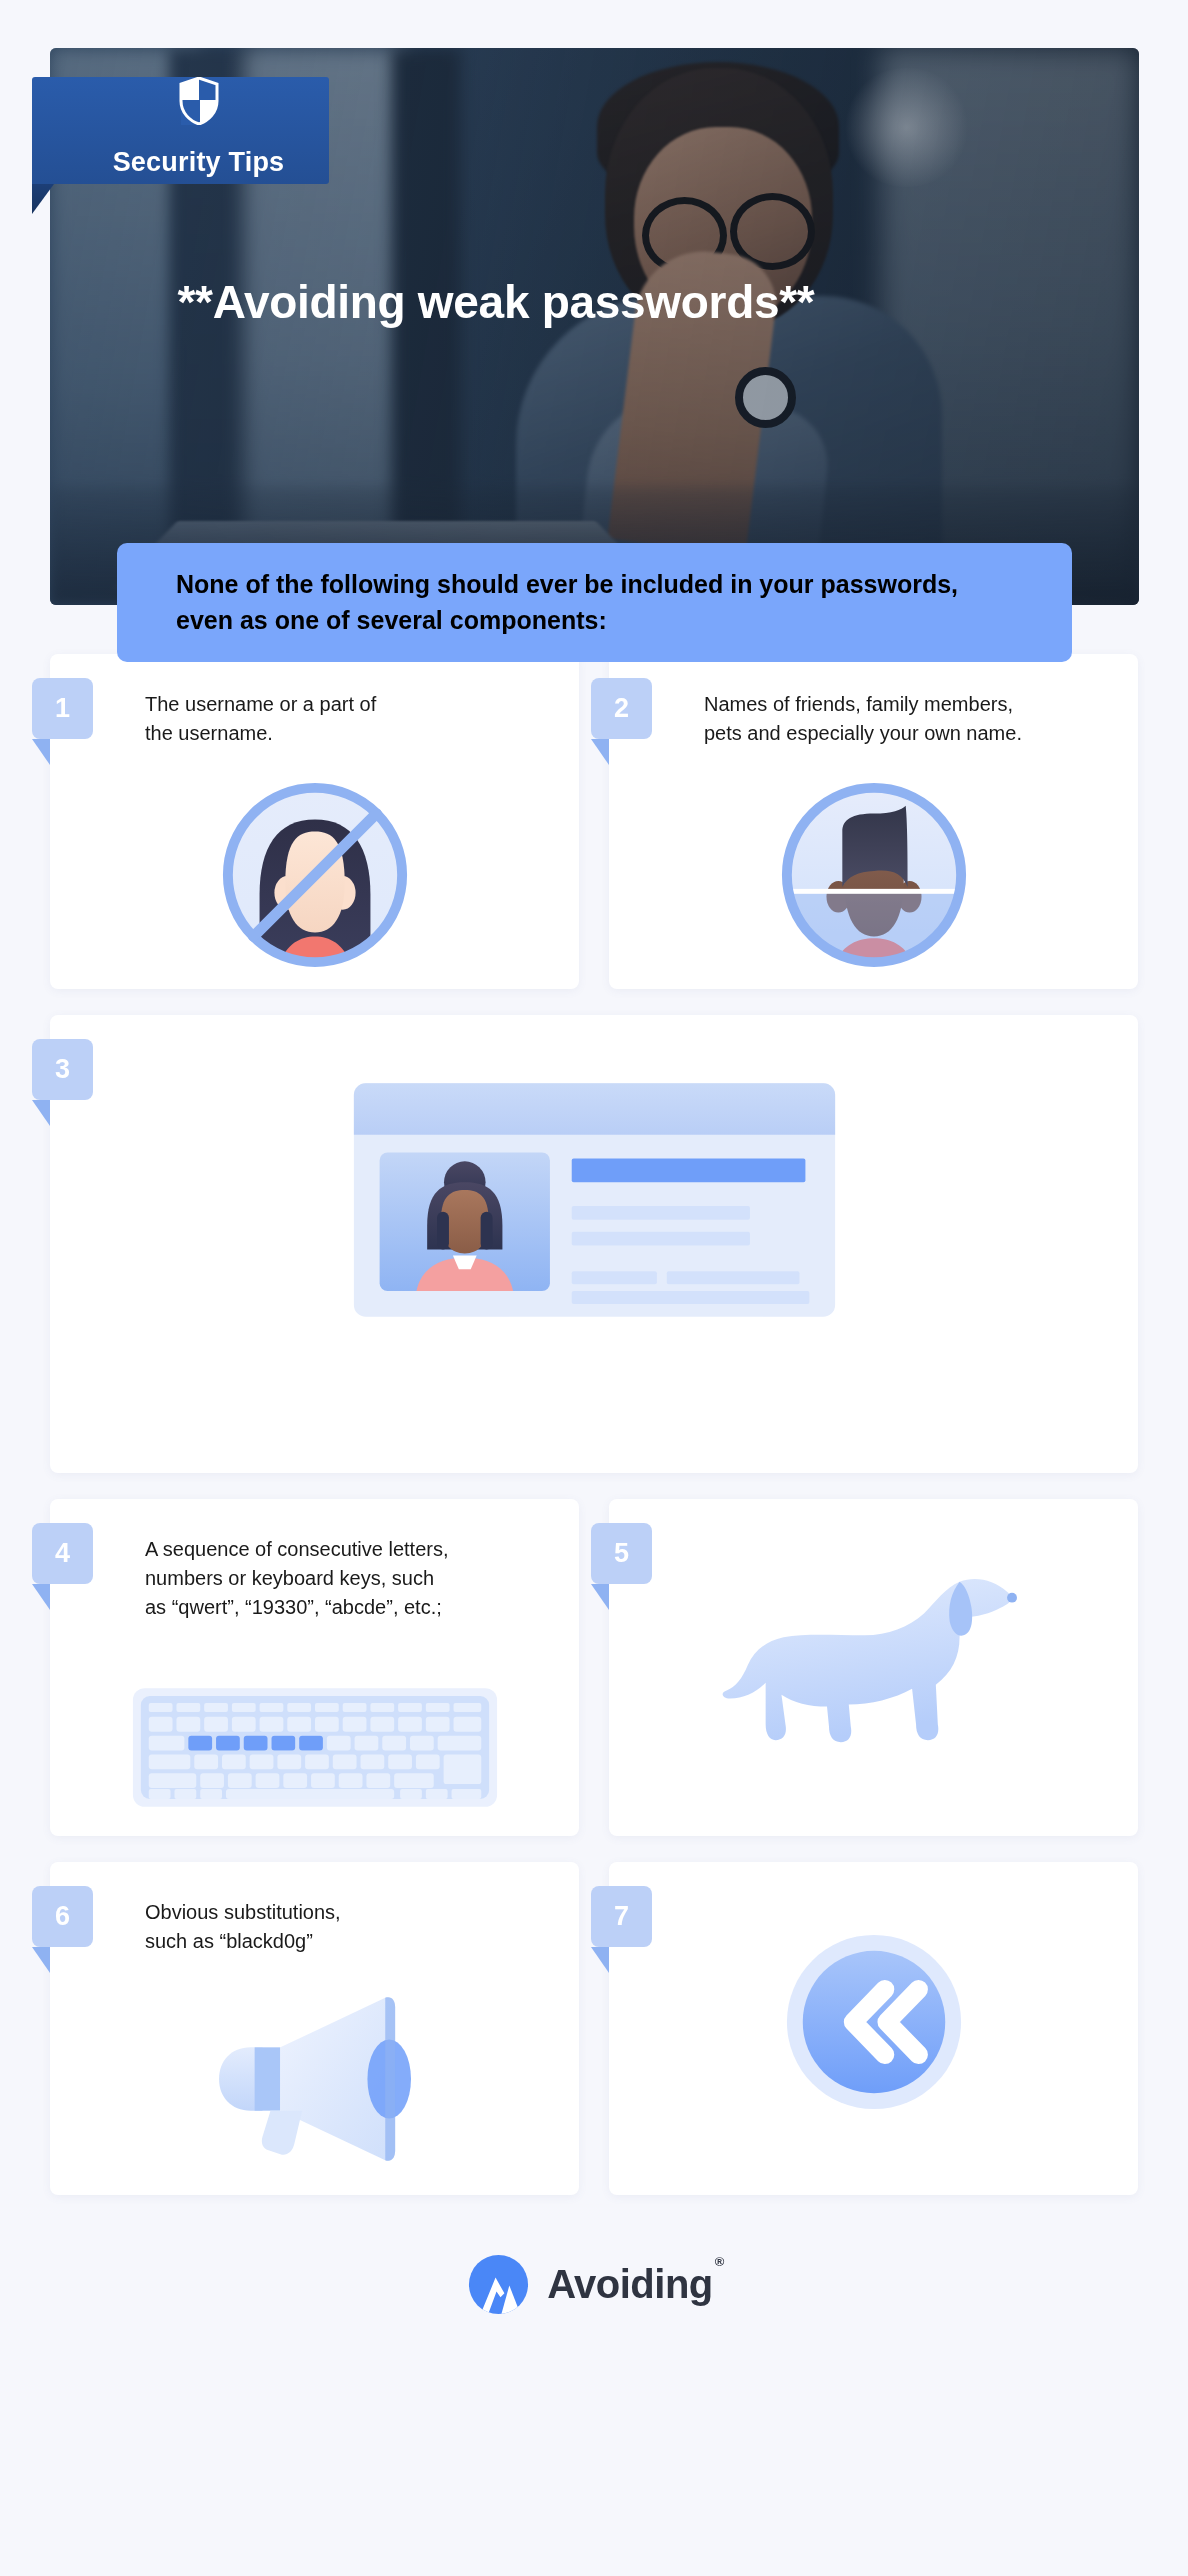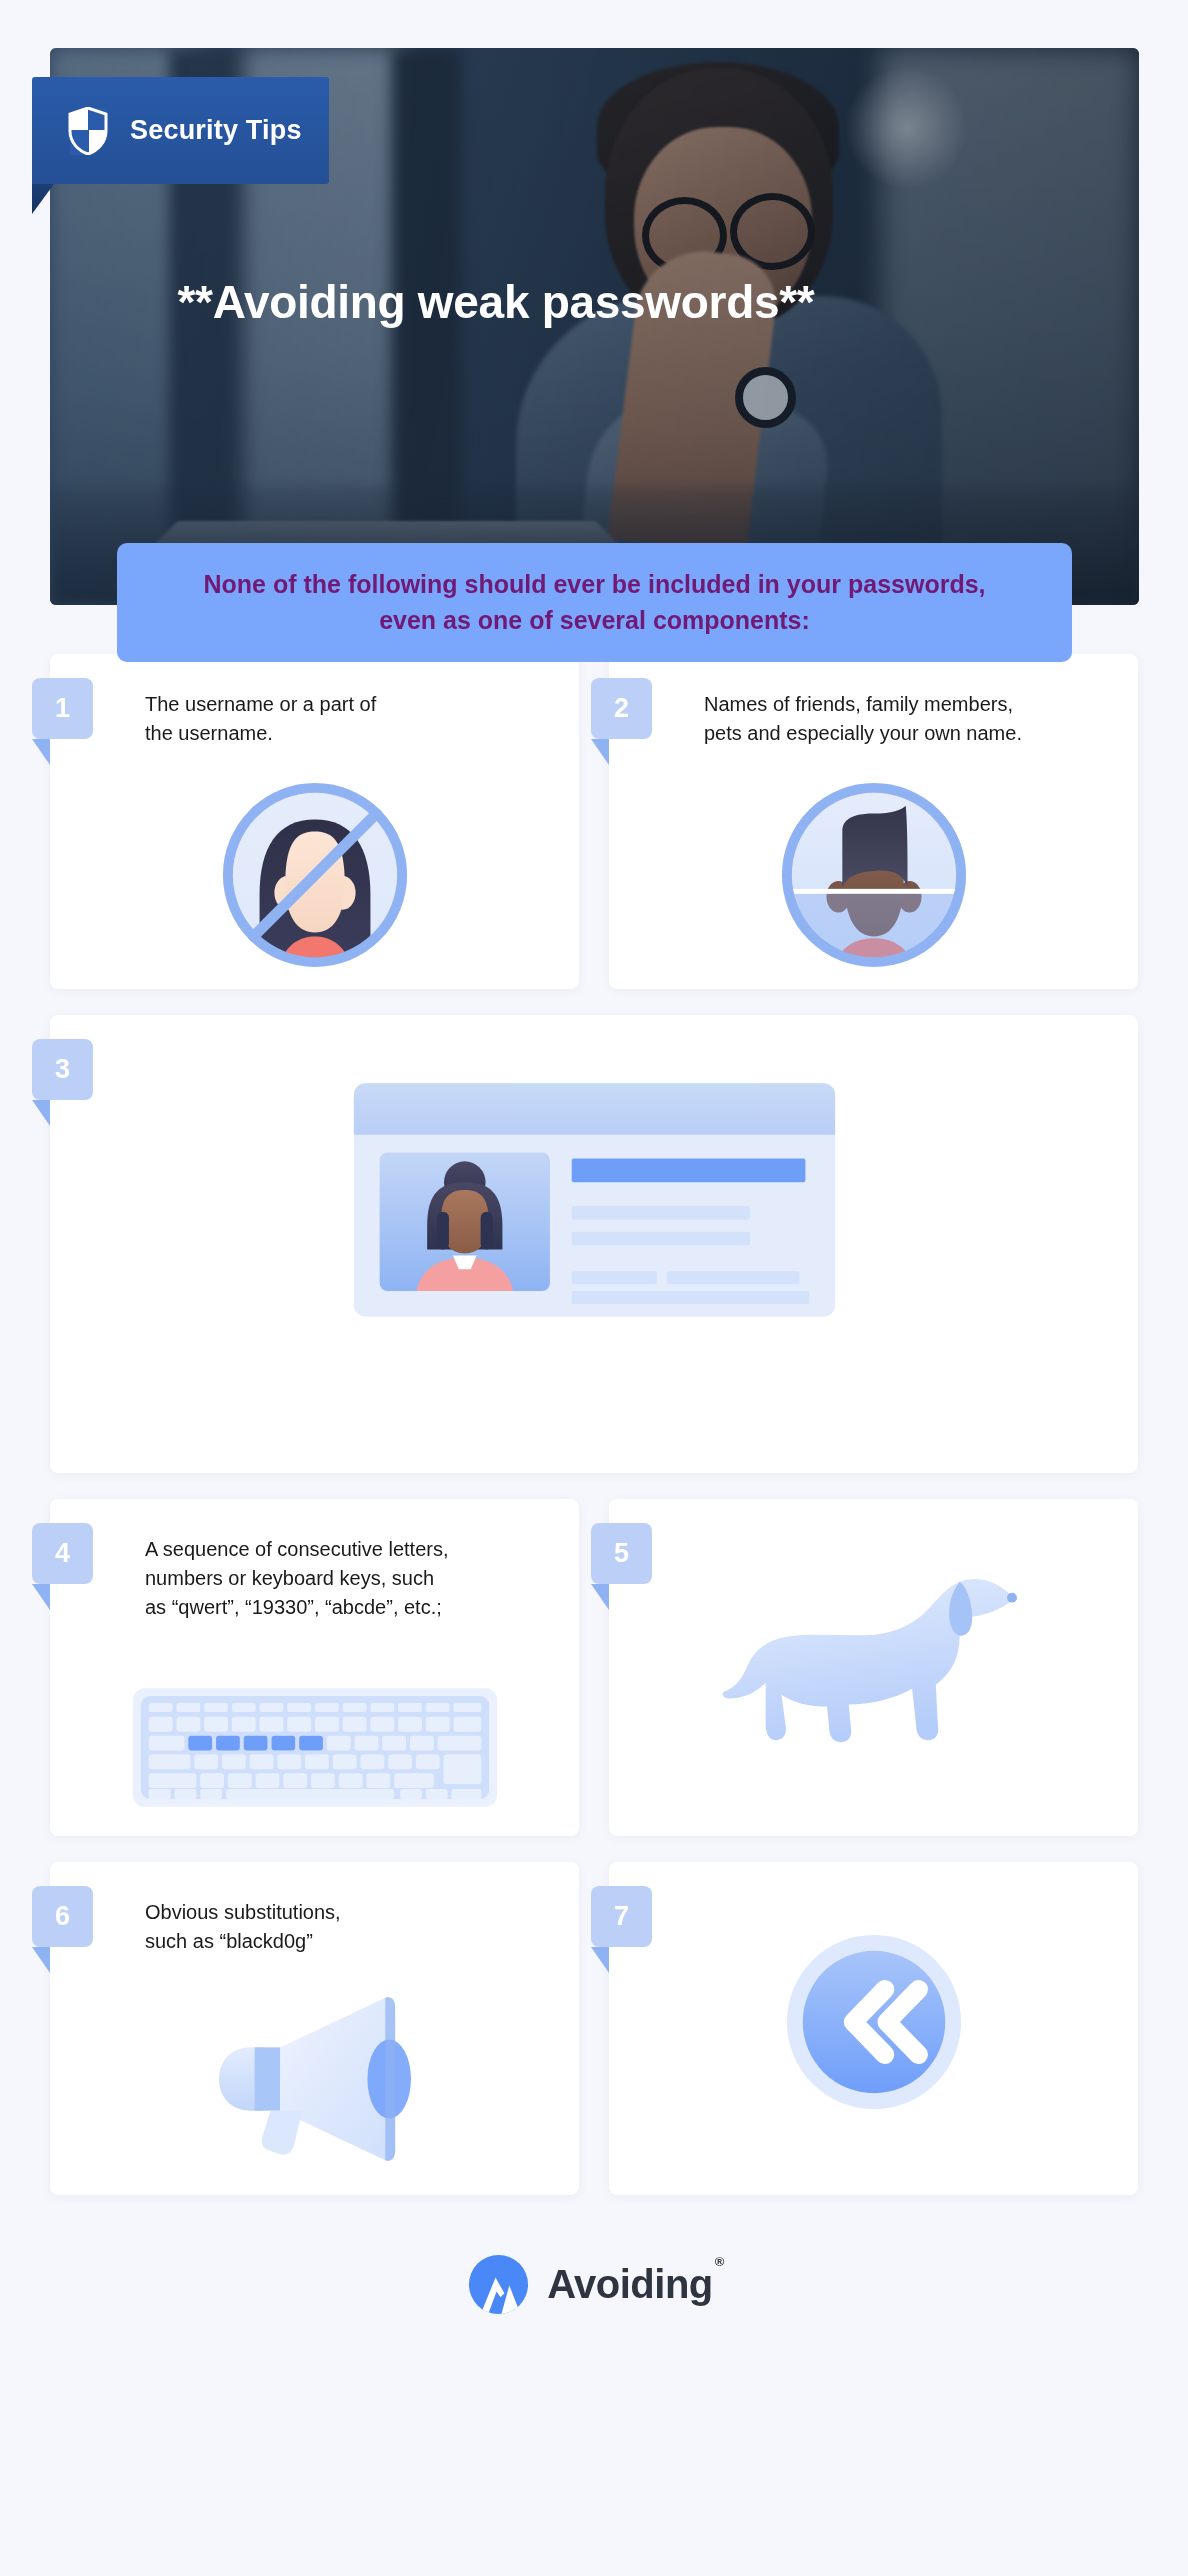--- a/index.html
+++ b/index.html
@@ -64,21 +64,21 @@
           background:linear-gradient(180deg,#8e9aa6,#5a6husband);
           background:linear-gradient(180deg,#93a0ad,#59677a);
           transform:perspective(317px) rotateX(52deg); filter:blur(2px); }
   .hero-tint { position:absolute; inset:0;
           background:linear-gradient(100deg,rgba(32,52,78,.55),rgba(24,38,58,.38) 45%,rgba(20,32,48,.5)); }
 
   .badge-tips {
     position:absolute; left:32px; top:77px; width:297px; height:107px;
     background:linear-gradient(180deg,#2a5cab,#244f94);
     display:flex; align-items:center; gap:22px; padding-left:36px;
-    border-radius:3px 3px 3px 0; z-index:6;
+    border-radius:3px 3px 3px 0; z-index:6;flex-direction:column;
   }
   .badge-tips-tail {
     position:absolute; left:32px; top:184px; width:22px; height:30px; z-index:5;
     background:linear-gradient(180deg,#1d3f77,#17335f);
     clip-path:polygon(0 0,100% 0,0 100%);
   }
   .badge-tips span { color:#fff; font-size:27px; font-weight:bold; letter-spacing:0.2px; }
   .shield { width:40px; height:48px; flex:none; }
 
   .hero-title {
@@ -86,21 +86,21 @@
     color:#fff; font-size:46px; font-weight:bold; letter-spacing:-0.3px; z-index:6;
   }
 
   .subbanner {
     position:absolute; left:117px; top:543px; width:955px; min-height:111px;
     background:#7aa6fb; border-radius:10px; z-index:7;
     display:flex; align-items:center; justify-content:center;
     padding:24px 59px;
   }
   .subbanner p {
-    color:#701a75; font-size:25px; font-weight:bold; text-align:center; line-height:1.42;
+    color:#000000; font-size:25px; font-weight:bold; text-align:left; line-height:1.42;
   }
 
   
   .grid { width:1188px; padding:0 50px; display:flex; flex-direction:column; gap:26px; }
   .row { display:flex; gap:30px; }
   .card {
     position:relative; background:#fff; border-radius:8px;
     box-shadow:0 2px 10px rgba(80,100,150,.07);
     padding:36px 34px 30px 34px;
   }

